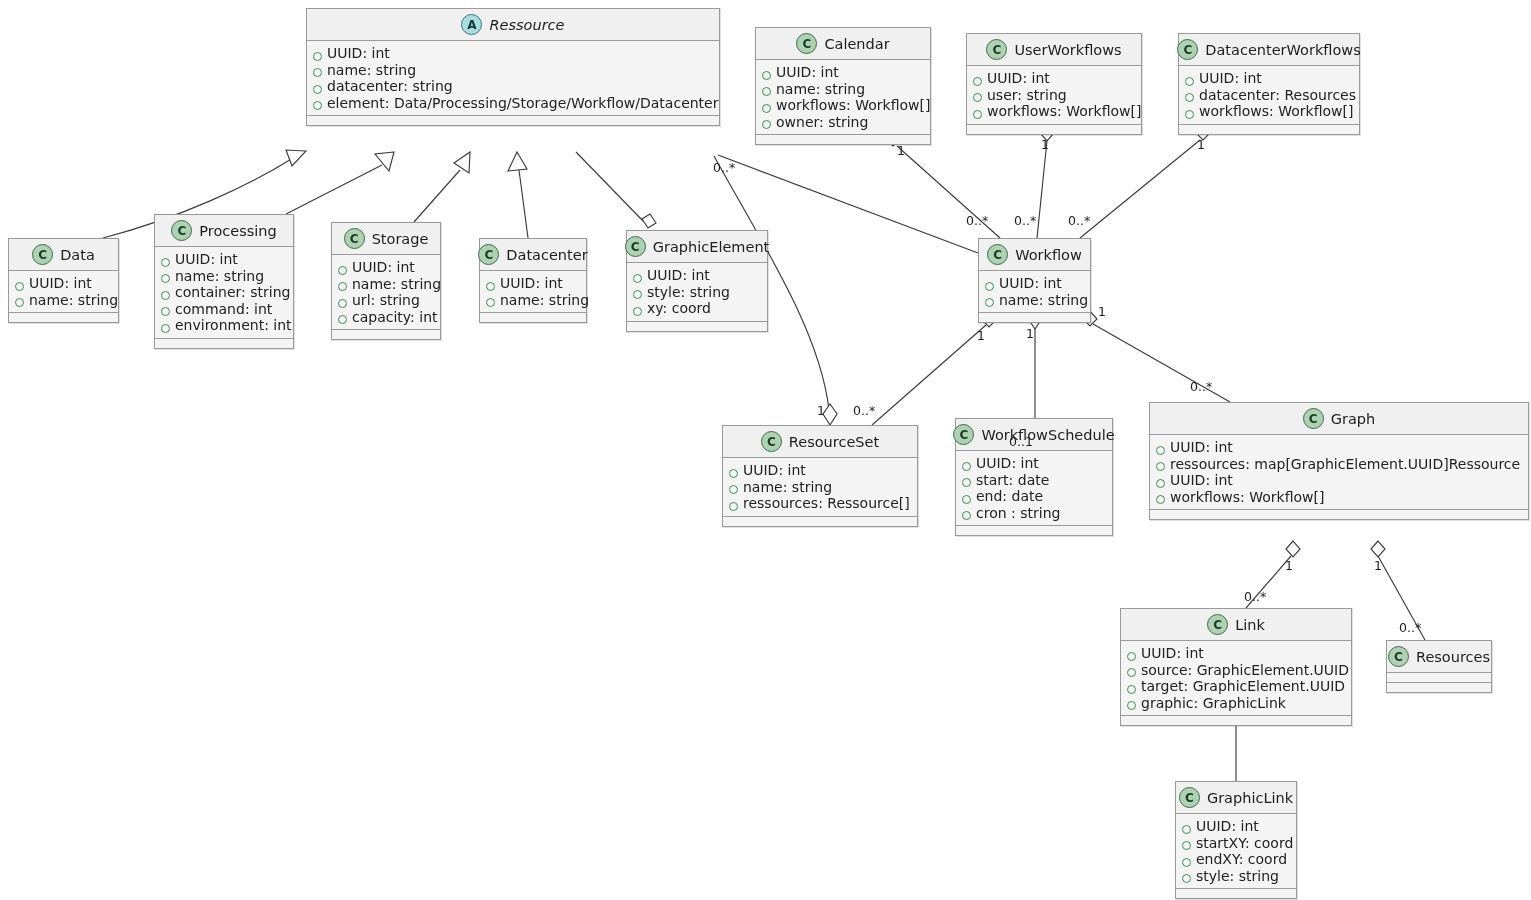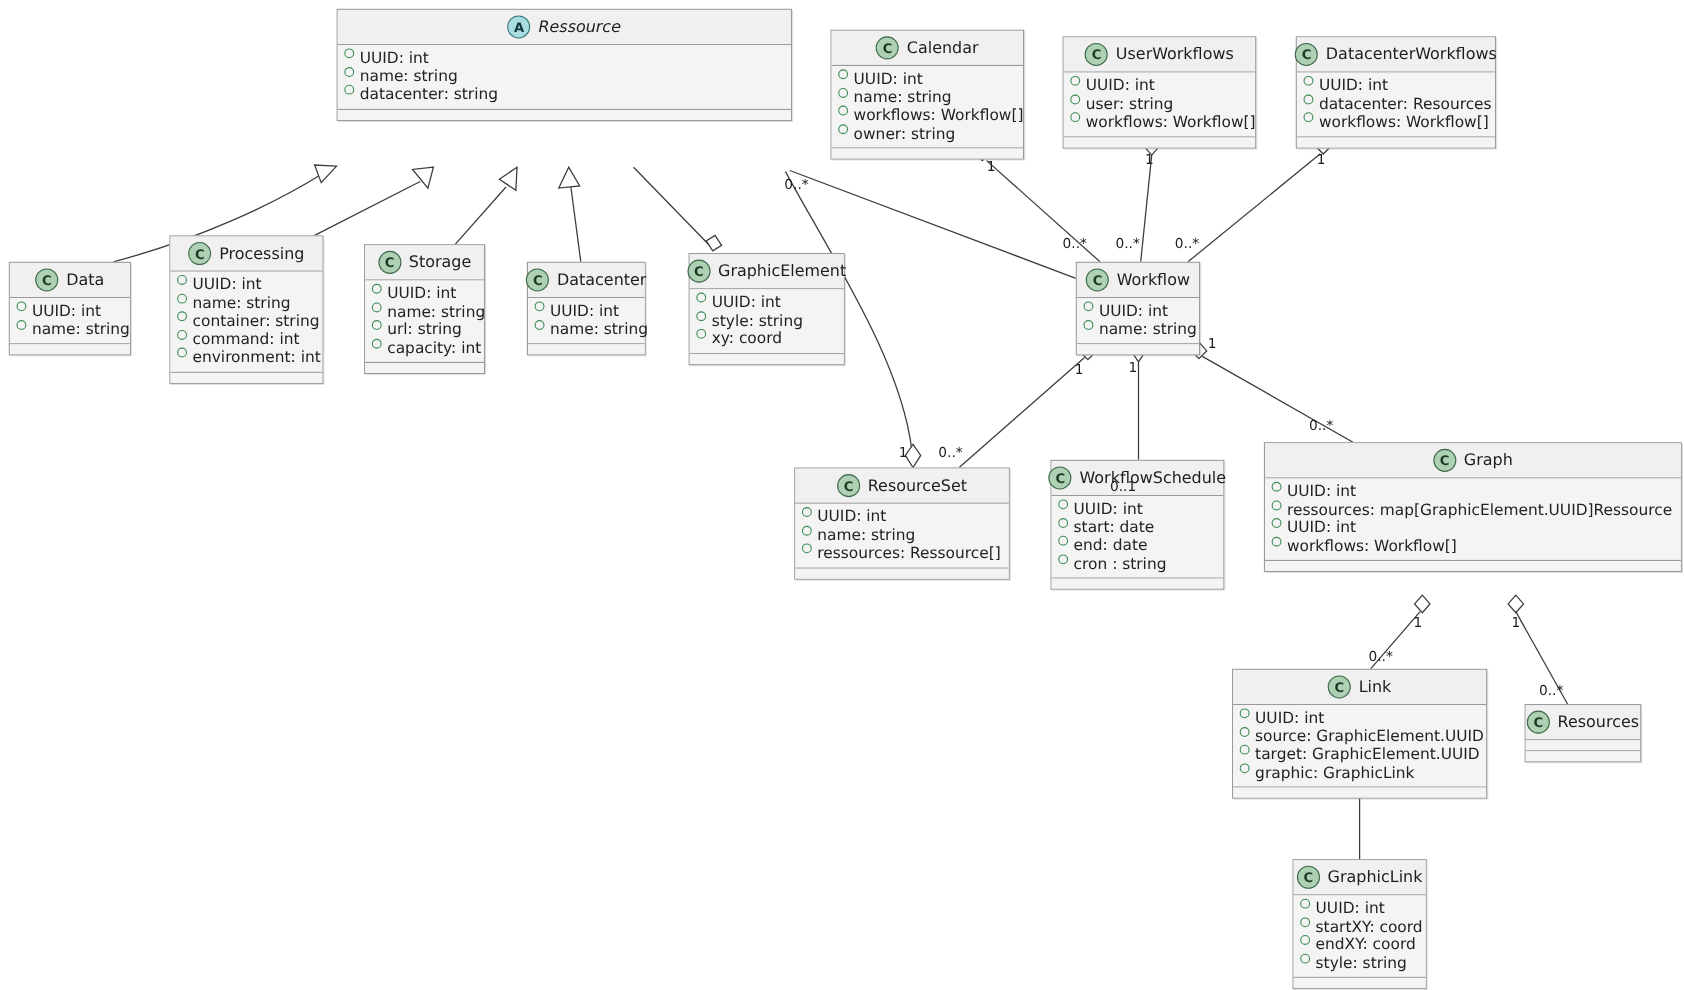--- a/index.html
+++ b/index.html
@@ -34,21 +34,21 @@
   }
   .stereo.c{background:#add1b2;border:1.2px solid #3f6a4b;color:#1b3b25;}
   .stereo.a{background:#a9dcdf;border:1.2px solid #36737a;color:#10383c;}
   .uml-attrs{
     padding:4px 6px 4px 6px;
     background:#f4f4f4;
     border-bottom:1px solid #9a9a9a;
   }
   .uml-attrs.empty{height:9px;padding:0;}
   .attr{
-    display:flex;align-items:flex-start;gap:5px;
+    display:flex;align-items:flex-end;gap:5px;
     font-size:14px;color:#222;line-height:16.6px;white-space:nowrap;
   }
   .vis{
     width:7px;height:7px;border:1.3px solid #3f8d54;border-radius:50%;
     display:inline-block;flex:0 0 auto;position:relative;top:-1px;background:transparent;
   }
   .uml-methods{height:9px;background:#f4f4f4;}
 
   .mult{
     position:absolute;font-size:12.5px;color:#1d1d1d;white-space:nowrap;
@@ -155,20 +155,24 @@
             <span class="vis"></span>
             <span>UUID: int</span>
           </div>
           <div class="attr">
             <span class="vis"></span>
             <span>name: string</span>
           </div>
           <div class="attr">
             <span class="vis"></span>
             <span>datacenter: string</span>
+          </div>
+          <div class="attr">
+            <span class="vis"></span>
+            <span>element: Data/Processing/Storage/Workflow/Datacenter</span>
           </div>
         </div>
         <div class="uml-methods"></div>
       </div>
       <div class="uml-class" style="left: 755px; top: 27px; width: 176px;">
         <div class="uml-header">
           <span class="stereo c">C</span>
           <span class="cname">Calendar</span>
         </div>
         <div class="uml-attrs">

